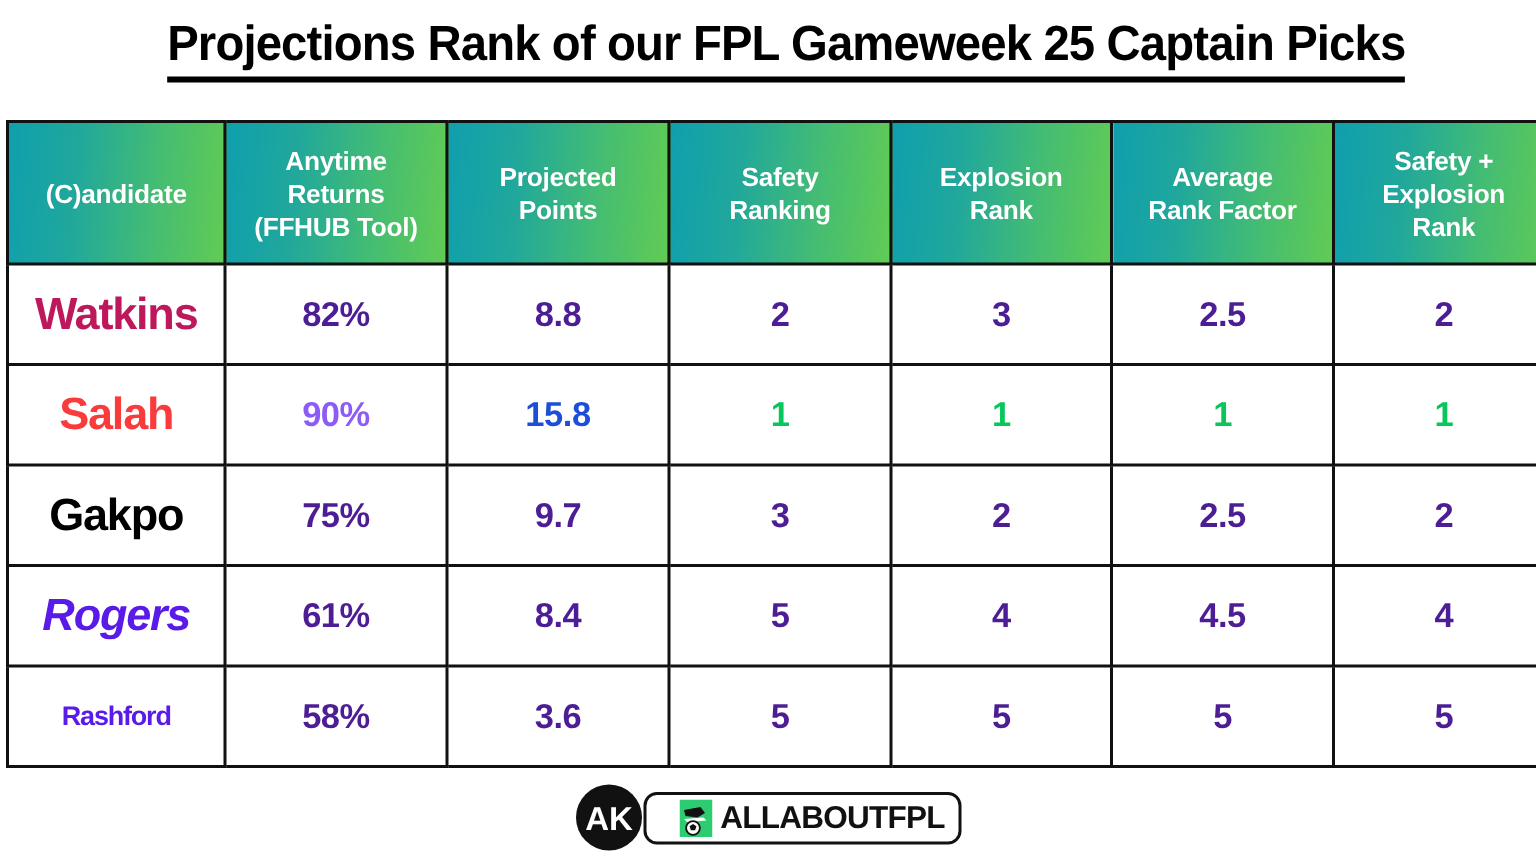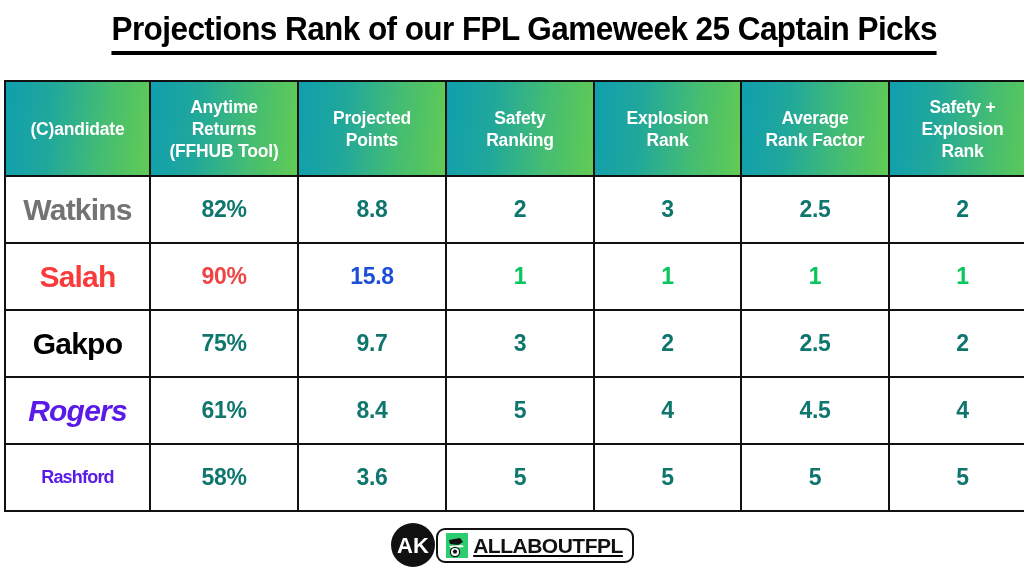--- a/index.html
+++ b/index.html
@@ -86,21 +86,21 @@
     display: block;
   }
 
   
   tbody tr { height: 67px; }
   tbody td {
     background: #ffffff;
     font-family: "Liberation Sans", sans-serif;
     font-weight: bold;
     font-size: 23px;
-    color: #0f766e;
+    color: #4c1d95;
     letter-spacing: -0.3px;
   }
   tbody td.name {
     font-size: 30px;
     letter-spacing: -0.8px;
   }
   tbody td.name.long {
     font-size: 18px;
   }
 </style>
@@ -143,32 +143,32 @@
         <th class="c6">
           <span class="hdr">Safety +</span>
           <span class="hdr">Explosion</span>
           <span class="hdr">Rank</span>
         </th>
       </tr>
     </thead>
     <tbody>
 
       <tr>
-        <td class="c0 name" style="color: #737373;">Watkins</td>
+        <td class="c0 name" style="color: #be185d;">Watkins</td>
         <td class="c1">82%</td>
         <td class="c2">8.8</td>
         <td class="c3">2</td>
         <td class="c4">3</td>
         <td class="c5">2.5</td>
         <td class="c6">2</td>
       </tr>
 
       <tr>
         <td class="c0 name" style="color: rgb(249, 59, 59);">Salah</td>
-        <td class="c1" style="color: #ef4444;">90%</td>
+        <td class="c1" style="color: #8b5cf6;">90%</td>
         <td class="c2" style="color: #1d4ed8;">15.8</td>
         <td class="c3" style="color: rgb(7, 198, 92);">1</td>
         <td class="c4" style="color: rgb(7, 198, 92);">1</td>
         <td class="c5" style="color: rgb(7, 198, 92);">1</td>
         <td class="c6" style="color: rgb(7, 198, 92);">1</td>
       </tr>
 
       <tr>
         <td class="c0 name" style="color: #000000;">Gakpo</td>
         <td class="c1">75%</td>
@@ -203,21 +203,21 @@
 
   <div style="position:absolute; left:0; top:522px; width:1024px; display:flex; align-items:center; justify-content:center; ">
 
     <div style="position:relative; width:46px; height:46px;">
       <svg width="46" height="46" viewBox="0 0 46 46">
         <circle cx="23" cy="23" r="22" fill="#111111"></circle>
         <text x="23" y="31" text-anchor="middle" font-family="Liberation Sans, sans-serif" font-size="22" font-weight="bold" fill="#ffffff">AK</text>
       </svg>
     </div>
 
-    <div style="display:flex; align-items:center; gap:5px; border:2.5px solid #111111; border-radius:9px; padding:3px 9px 3px 8px; background:#ffffff;text-decoration:underline;">
+    <div style="display:flex; align-items:center; gap:5px; border:2.5px solid #111111; border-radius:9px; padding:3px 9px 3px 22px; background:#ffffff;">
       <svg width="22" height="25" viewBox="0 0 22 25">
         <rect x="0" y="0" width="22" height="25" fill="#2ecc71"></rect>
         <path d="M3 7 L14 5 L17 9 L12 12 L4 11 Z" fill="#111111"></path>
         <path d="M3 13 L16 12 L18 14 L5 15 Z" fill="#ffffff"></path>
         <circle cx="9" cy="19" r="4.6" fill="#ffffff" stroke="#111111" stroke-width="1.2"></circle>
         <polygon points="9,16.3 11.3,17.9 10.4,20.5 7.6,20.5 6.7,17.9" fill="#111111"></polygon>
       </svg>
       <span style="font-family:'Liberation Sans', sans-serif; font-weight:bold; font-size:21px; letter-spacing:-0.5px; color:#111111; line-height:23px;">ALLABOUTFPL</span>
     </div>
   </div>

